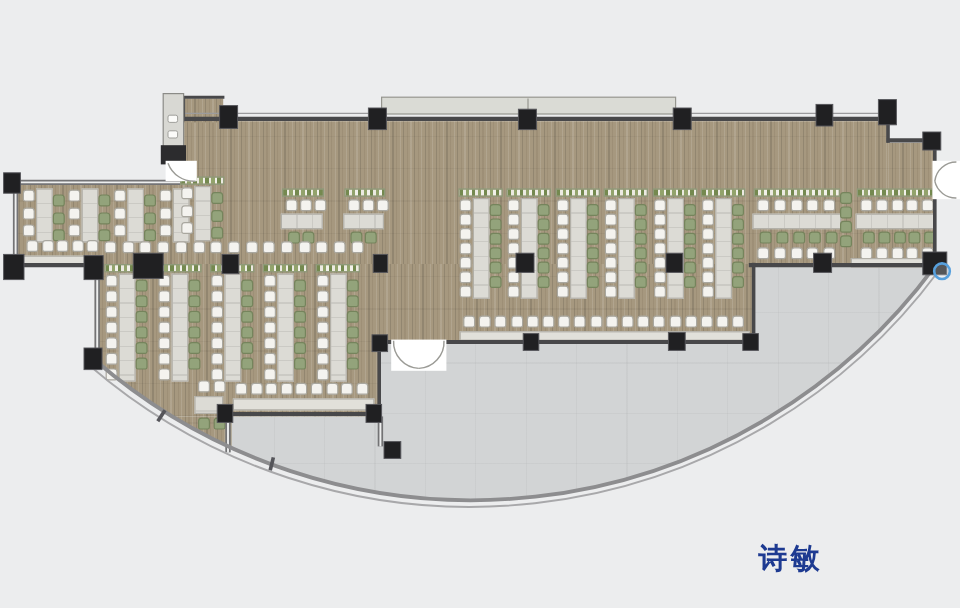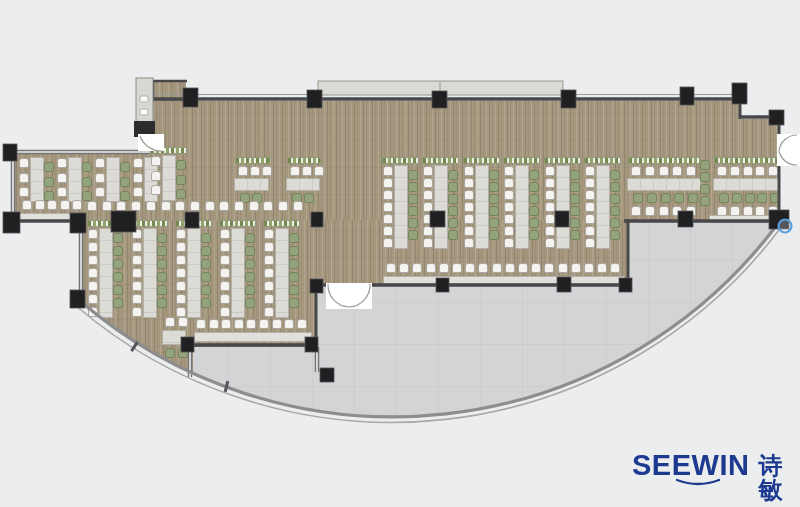--- a/index.html
+++ b/index.html
@@ -417,21 +417,15 @@
         <rect x="555" y="211" width="14" height="16" fill="#202022" stroke="#55555a" stroke-width="0.8"></rect>
         <rect x="111" y="211" width="25" height="21" fill="#202022" stroke="#55555a" stroke-width="0.8"></rect>
         <rect x="3" y="144" width="14" height="17" fill="#202022" stroke="#55555a" stroke-width="0.8"></rect>
         <rect x="3" y="212" width="17" height="21" fill="#202022" stroke="#55555a" stroke-width="0.8"></rect>
         <rect x="70" y="213" width="16" height="20" fill="#202022" stroke="#55555a" stroke-width="0.8"></rect>
         <rect x="70" y="290" width="15" height="18" fill="#202022" stroke="#55555a" stroke-width="0.8"></rect>
         <circle cx="785" cy="226" r="6.5" fill="rgba(240,248,255,0.25)" stroke="#57a0dd" stroke-width="2.2"></circle>
       </svg>
     </div>
   <div class="logo" id="logo" style="color: rgb(29, 58, 145);">
-    <span class="wordmark">
-      <span>SEEWIN</span>
-      <svg width="44" height="10" viewBox="0 0 44 10">
-        <path d="M 1 2 Q 22 10 43 2" fill="none" stroke="currentColor" stroke-width="2.4" stroke-linecap="round"></path>
-      </svg>
-    </span>
     <span class="cjk">诗敏</span>
   </div>
 </div>
 
 </body></html>

